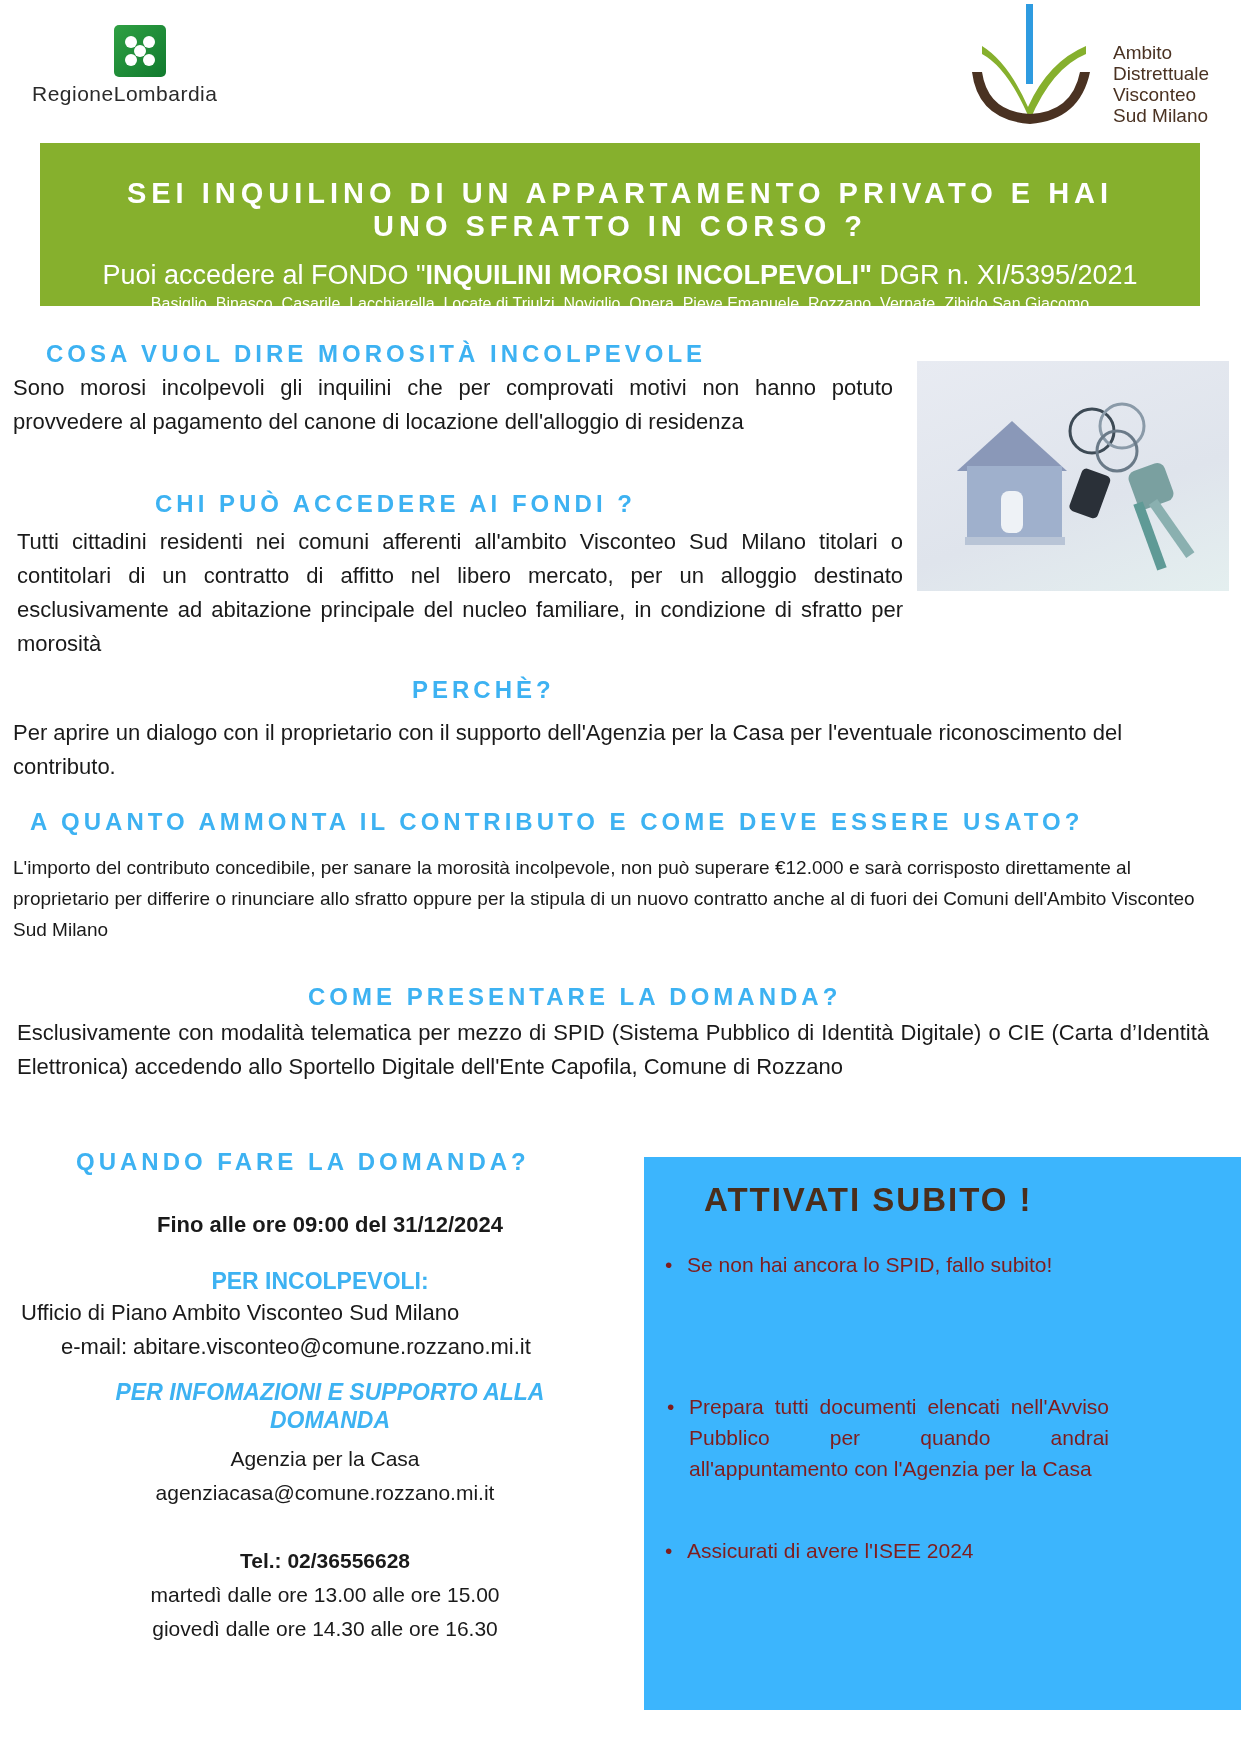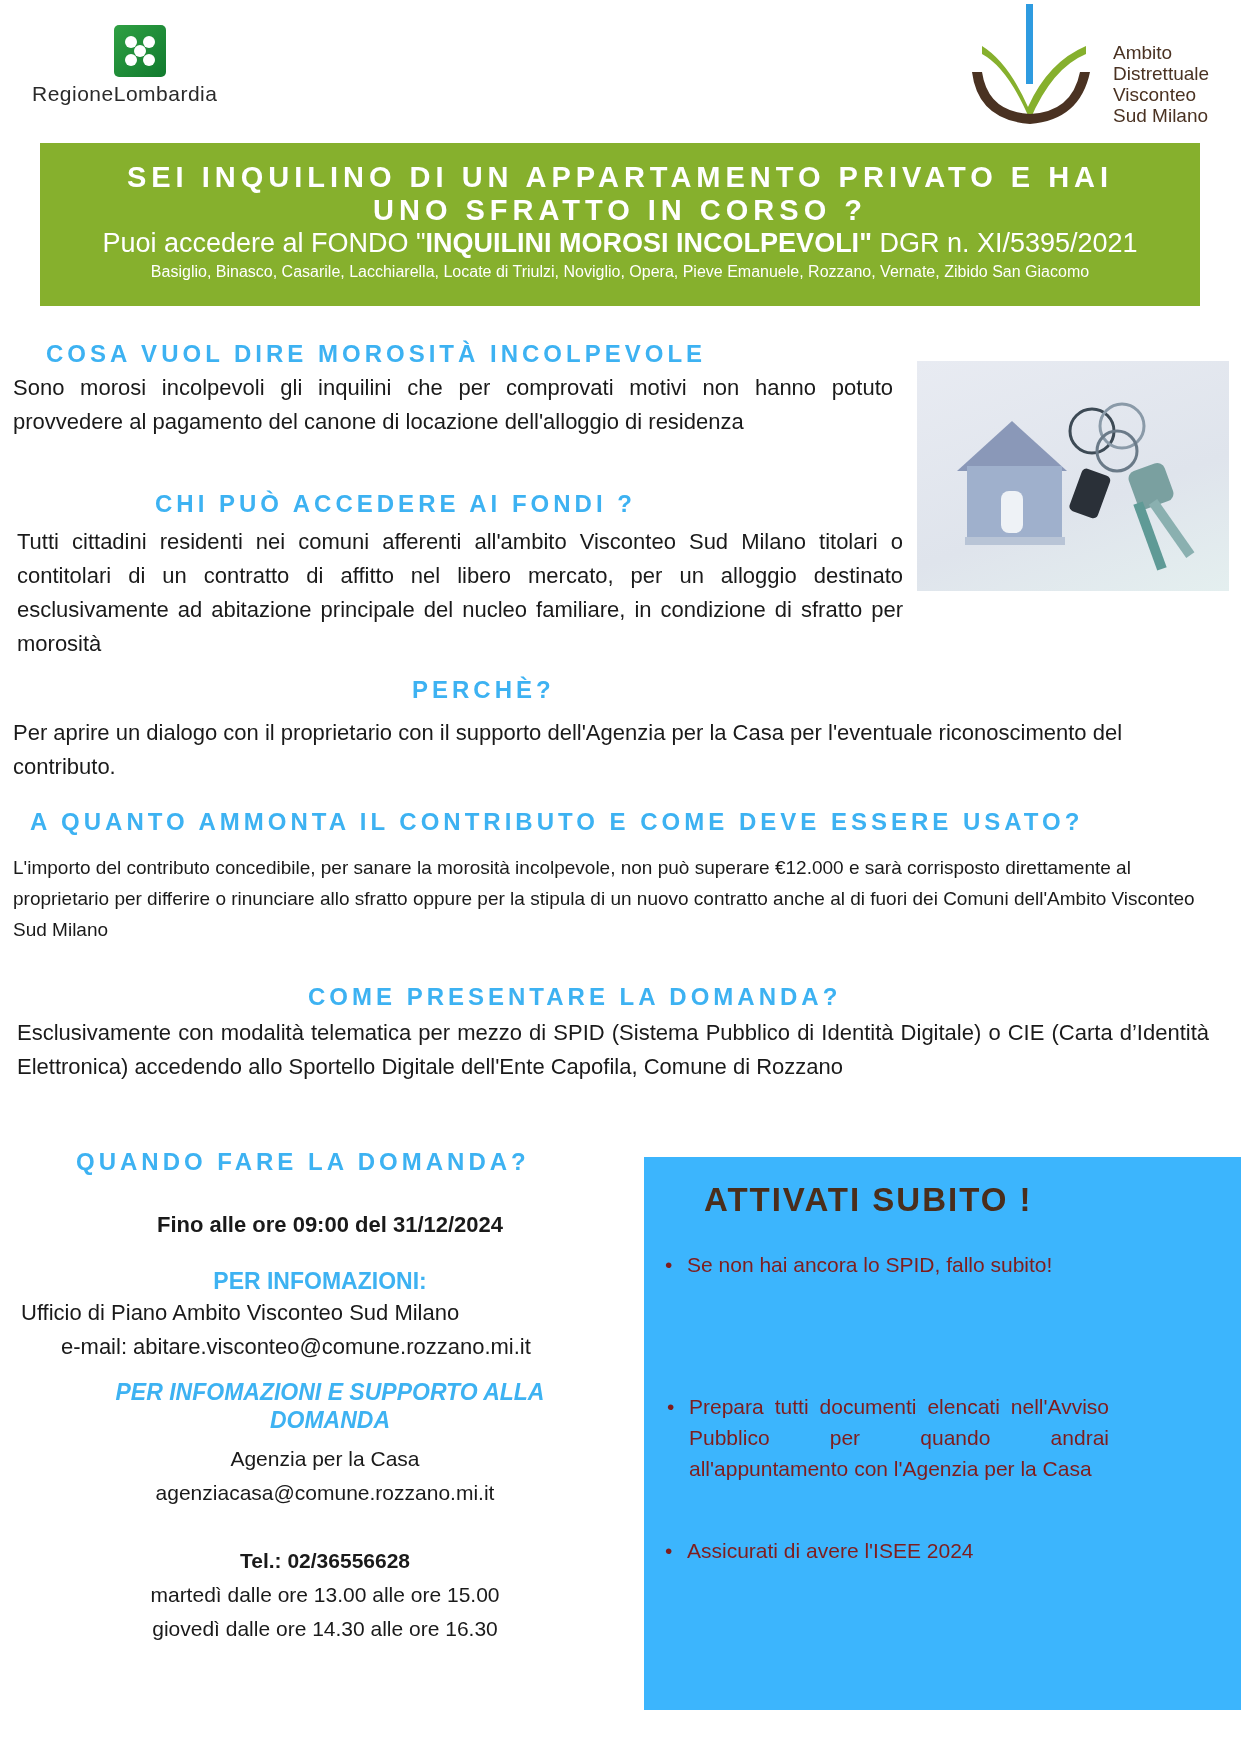--- a/index.html
+++ b/index.html
@@ -10,21 +10,21 @@
     
     .lomb-logo { left: 32px; top: 25px; width: 220px; height: 80px; }
     .lomb-square { position: absolute; left: 82px; top: 0; width: 52px; height: 52px;
                    background: linear-gradient(135deg, #2fa043, #117a2e); border-radius: 5px; }
     .lomb-text { position: absolute; left: 0; top: 57px; font-size: 21px; color: #2a2a2a; letter-spacing: 0.5px; }
     .amb-logo { left: 968px; top: 2px; width: 270px; height: 126px; }
     .amb-text { position: absolute; left: 145px; top: 40px; font-size: 19px; line-height: 21px; color: #4a3222; }
 
     
     .banner { left: 40px; top: 143px; width: 1160px; height: 163px; background: #86b02d; color: #fff; text-align: center; }
-    .banner h1 { margin: 0; padding-top: 18px; font-size: 29px; line-height: 33px; font-weight: bold; letter-spacing: 5px; }
+    .banner h1 { margin: 16px; padding-top: 18px; font-size: 29px; line-height: 33px; font-weight: bold; letter-spacing: 5px; }
     .banner .sub { font-size: 27px; line-height: 32px; margin-top: 0; }
     .banner .sub b { font-weight: bold; }
     .banner .towns { font-size: 16px; margin-top: 4px; }
 
     .head-blue { color: #3db2f2; font-weight: bold; letter-spacing: 4px; font-size: 24px; }
     .body-txt { font-size: 22px; line-height: 34px; text-align: justify; }
 
     .img-box { left: 917px; top: 361px; width: 312px; height: 230px;
                background: linear-gradient(160deg, #e8ebf2 0%, #dfe4ec 60%, #e4efef 100%); }
 
@@ -103,21 +103,21 @@
 
 <div class="abs head-blue" style="left:30px;top:808px;">A QUANTO AMMONTA IL CONTRIBUTO E COME DEVE ESSERE USATO?</div>
 <div class="abs" style="left:13px;top:852px;width:1200px;font-size:19px;line-height:31px;">L'importo del contributo concedibile, per sanare la morosità incolpevole, non può superare €12.000 e sarà corrisposto direttamente al proprietario per differire o rinunciare allo sfratto oppure per la stipula di un nuovo contratto anche al di fuori dei Comuni dell'Ambito Visconteo Sud Milano</div>
 
 <div class="abs head-blue" style="left:308px;top:983px;">COME PRESENTARE LA DOMANDA?</div>
 <div class="abs body-txt" style="left:17px;top:1016px;width:1192px;">Esclusivamente con modalità telematica per mezzo di SPID (Sistema Pubblico di Identità Digitale) o CIE (Carta d’Identità Elettronica) accedendo allo Sportello Digitale dell'Ente Capofila, Comune di Rozzano</div>
 
 <div class="abs head-blue" style="left:76px;top:1148px;">QUANDO FARE LA DOMANDA?</div>
 <div class="abs center" style="left:0;top:1212px;width:660px;font-size:22px;font-weight:bold;">Fino alle ore 09:00 del 31/12/2024</div>
 
-<div class="abs center" style="left:0;top:1268px;width:640px;font-size:23px;font-weight:bold;color:#3db2f2;">PER INFOMAZIONI:</div>
+<div class="abs center" style="left:0;top:1268px;width:640px;font-size:23px;font-weight:bold;color:#3db2f2;">PER INCOLPEVOLI:</div>
 <div class="abs" style="left:21px;top:1296px;font-size:22px;line-height:34px;">Ufficio di Piano Ambito Visconteo Sud Milano</div>
 <div class="abs" style="left:21px;top:1330px;font-size:22px;line-height:34px;margin-left:40px;">e-mail: abitare.visconteo@comune.rozzano.mi.it</div>
 
 <div class="abs center" style="left:0;top:1378px;width:660px;font-size:23px;line-height:28px;font-weight:bold;color:#3db2f2;font-style:italic;">
   <div>PER INFOMAZIONI E SUPPORTO ALLA</div>
   <div>DOMANDA</div>
 </div>
 <div class="abs center" style="left:0;top:1442px;width:650px;font-size:21px;line-height:34px;">
   <div>Agenzia per la Casa</div>
   <div>agenziacasa@comune.rozzano.mi.it</div>

